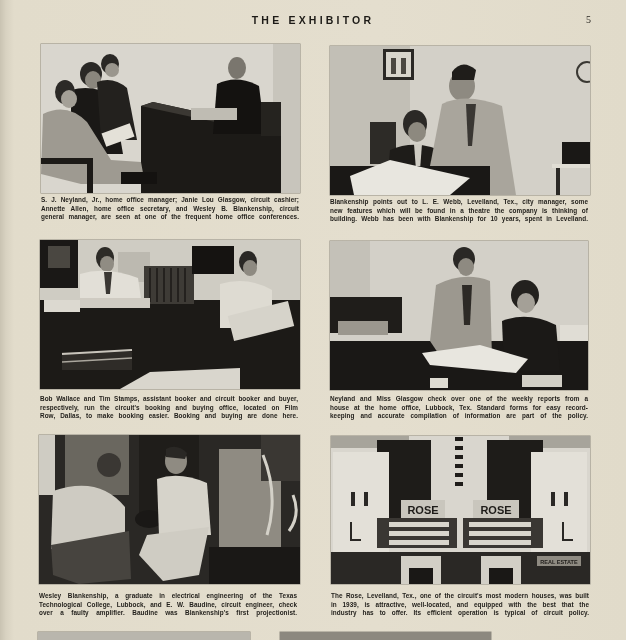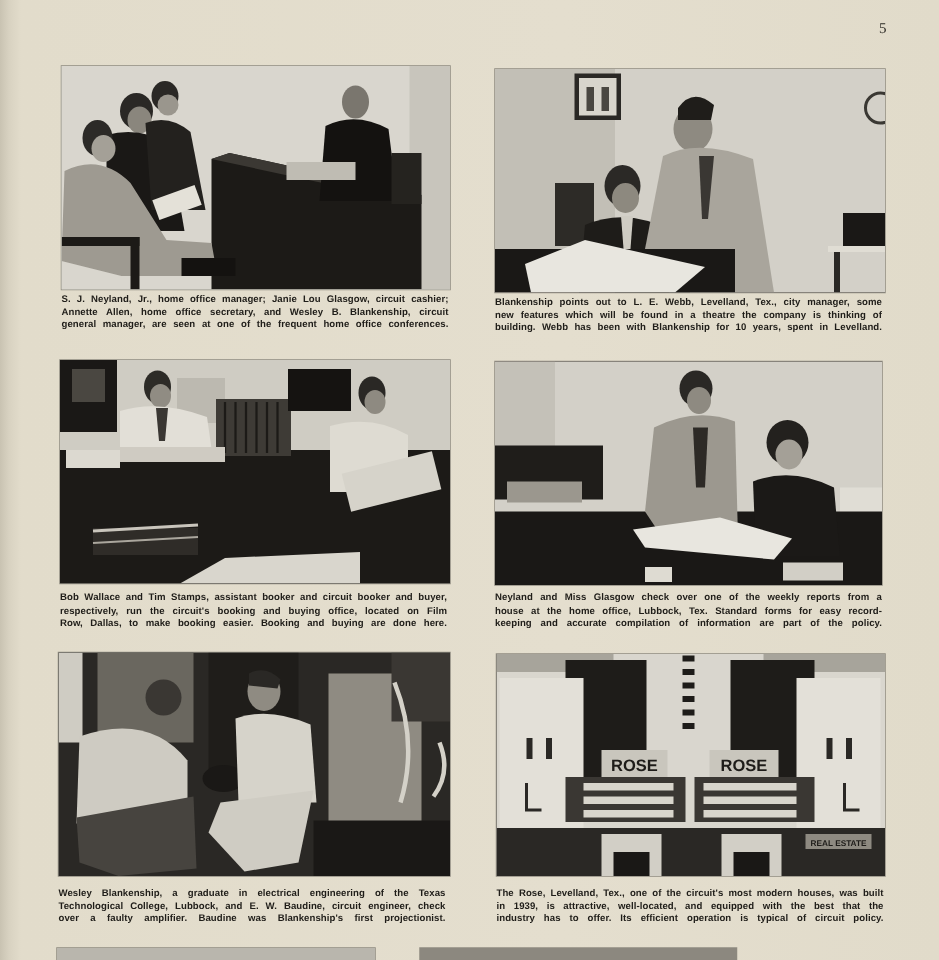--- a/index.html
+++ b/index.html
@@ -34,20 +34,21 @@
       letter-spacing: 0.05px;
     }
     .caption span { display: block; text-align: justify; text-align-last: justify; white-space: nowrap; }
     svg { display: block; }
   </style>
 </head>
 <body>
 
 <div class="page">
 
+  <div class="runhead">THE EXHIBITOR</div>
   <div class="pagenum">5</div>
 
   <div class="photo" style="left:41px; top:44px; width:259px; height:149px; background:#d6d3ca;">
     <svg width="259" height="149" viewBox="0 0 259 149">
       <rect width="259" height="149" fill="#d9d6ce"></rect>
       <rect x="232" y="0" width="27" height="149" fill="#c8c5bc"></rect>
 
       <polygon points="100,62 112,58 240,86 240,149 100,149" fill="#1c1a17"></polygon>
       <polygon points="100,62 112,58 240,86 230,90" fill="#3b3833"></polygon>
 

